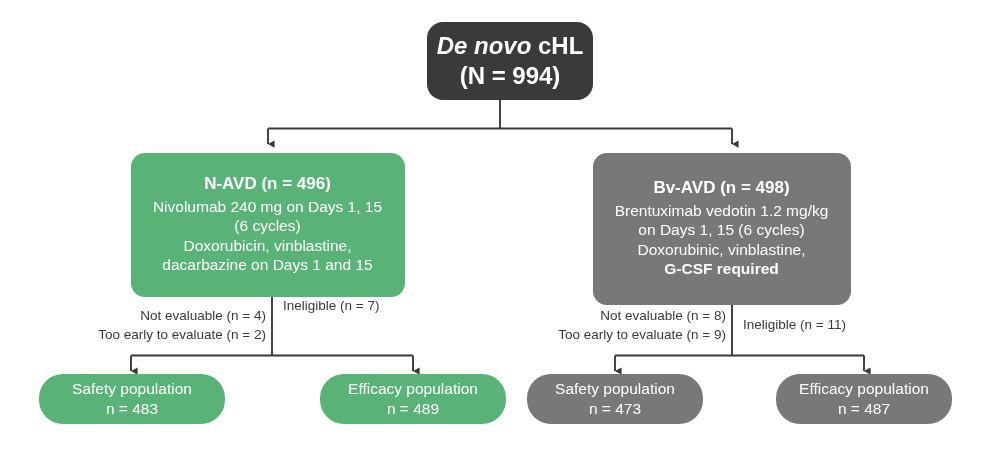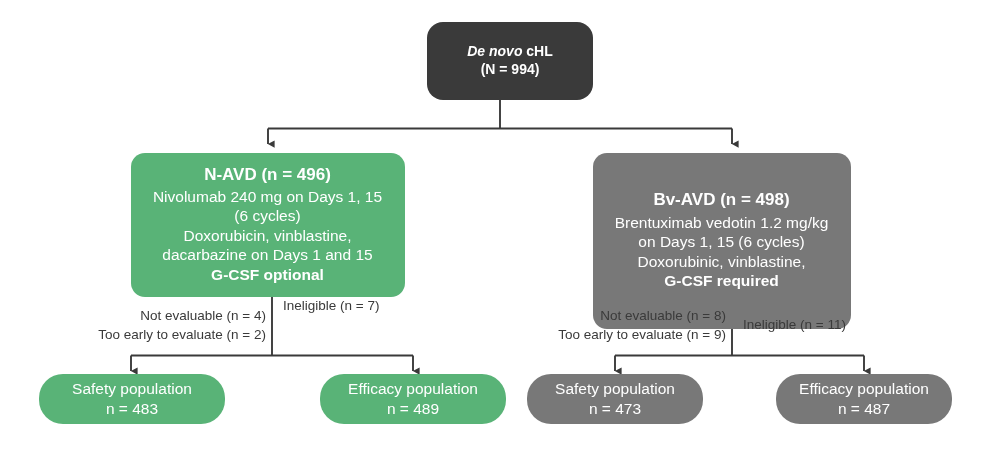--- a/index.html
+++ b/index.html
@@ -33,21 +33,21 @@
     align-items: center;
     justify-content: center;
     text-align: center;
     color: #ffffff;
     border-radius: 14px;
     line-height: 1.26;
   }
   .node.root {
     background: #3a3a3a;
     border-radius: 16px;
-    font-size: 14px;
+    font-size: 24px;
     font-weight: bold;
   }
   .node.green {
     background: #59b377;
   }
   .node.gray {
     background: #787878;
   }
   .node.arm {
     font-size: 15.5px;
@@ -129,24 +129,23 @@
     <span class="ln"><span class="ital">De novo</span><span> cHL</span></span>
     <span class="ln">(N = 994)</span>
   </div>
 
   <div class="node green arm" style="left:131px; top:153px; width:274px; height:144px;">
     <span class="hdr">N-AVD (n = 496)</span>
     <span class="ln">Nivolumab 240 mg on Days 1, 15</span>
     <span class="ln">(6 cycles)</span>
     <span class="ln">Doxorubicin, vinblastine,</span>
     <span class="ln">dacarbazine on Days 1 and 15</span>
-    <span class="ln bold">G-CSF optional</span>
   </div>
 
-  <div class="node gray arm" style="left:593px; top:153px; width:258px; height:176px;">
+  <div class="node gray arm" style="left:593px; top:153px; width:258px; height:152px;">
     <span class="hdr">Bv-AVD (n = 498)</span>
     <span class="ln">Brentuximab vedotin 1.2 mg/kg</span>
     <span class="ln">on Days 1, 15 (6 cycles)</span>
     <span class="ln">Doxorubinic, vinblastine,</span>
     <span class="ln bold">G-CSF required</span>
   </div>
 
   <div class="ann right-al" style="left:38px; top:307px; width:228px;">
     <div>Not evaluable (n = 4)</div>
     <div>Too early to evaluate (n = 2)</div>

